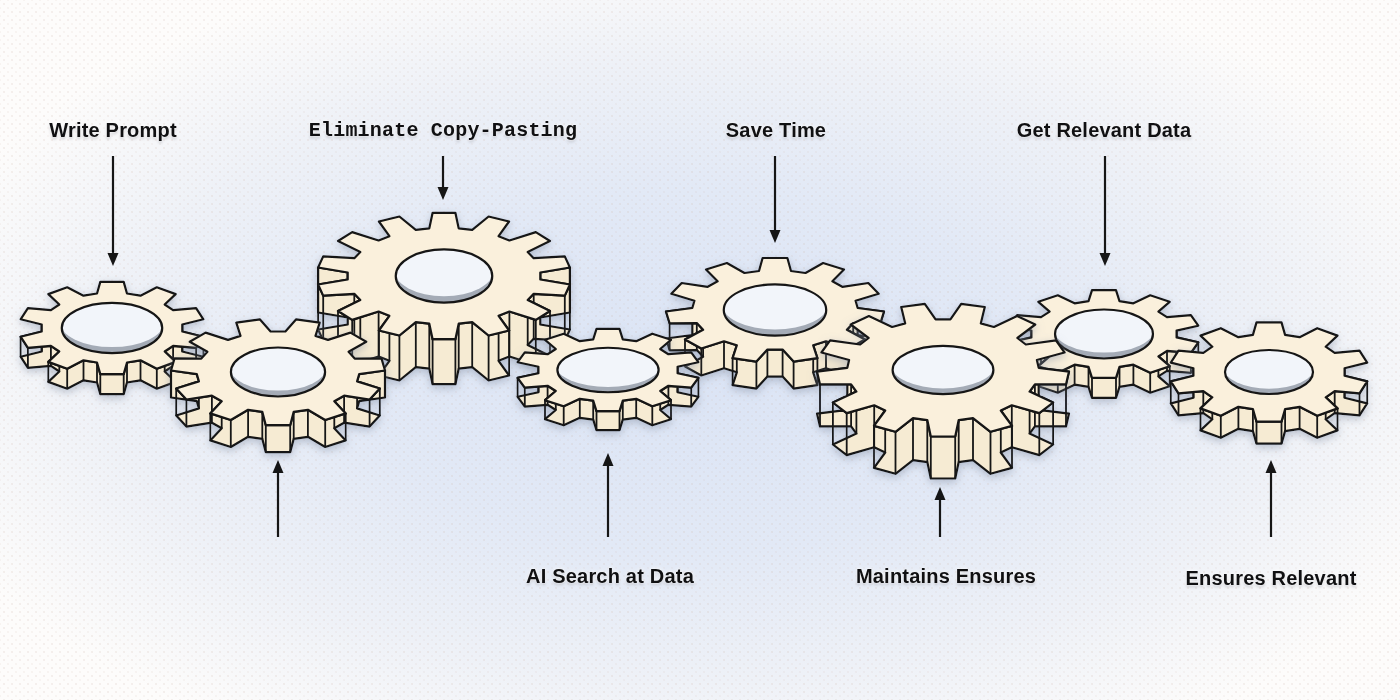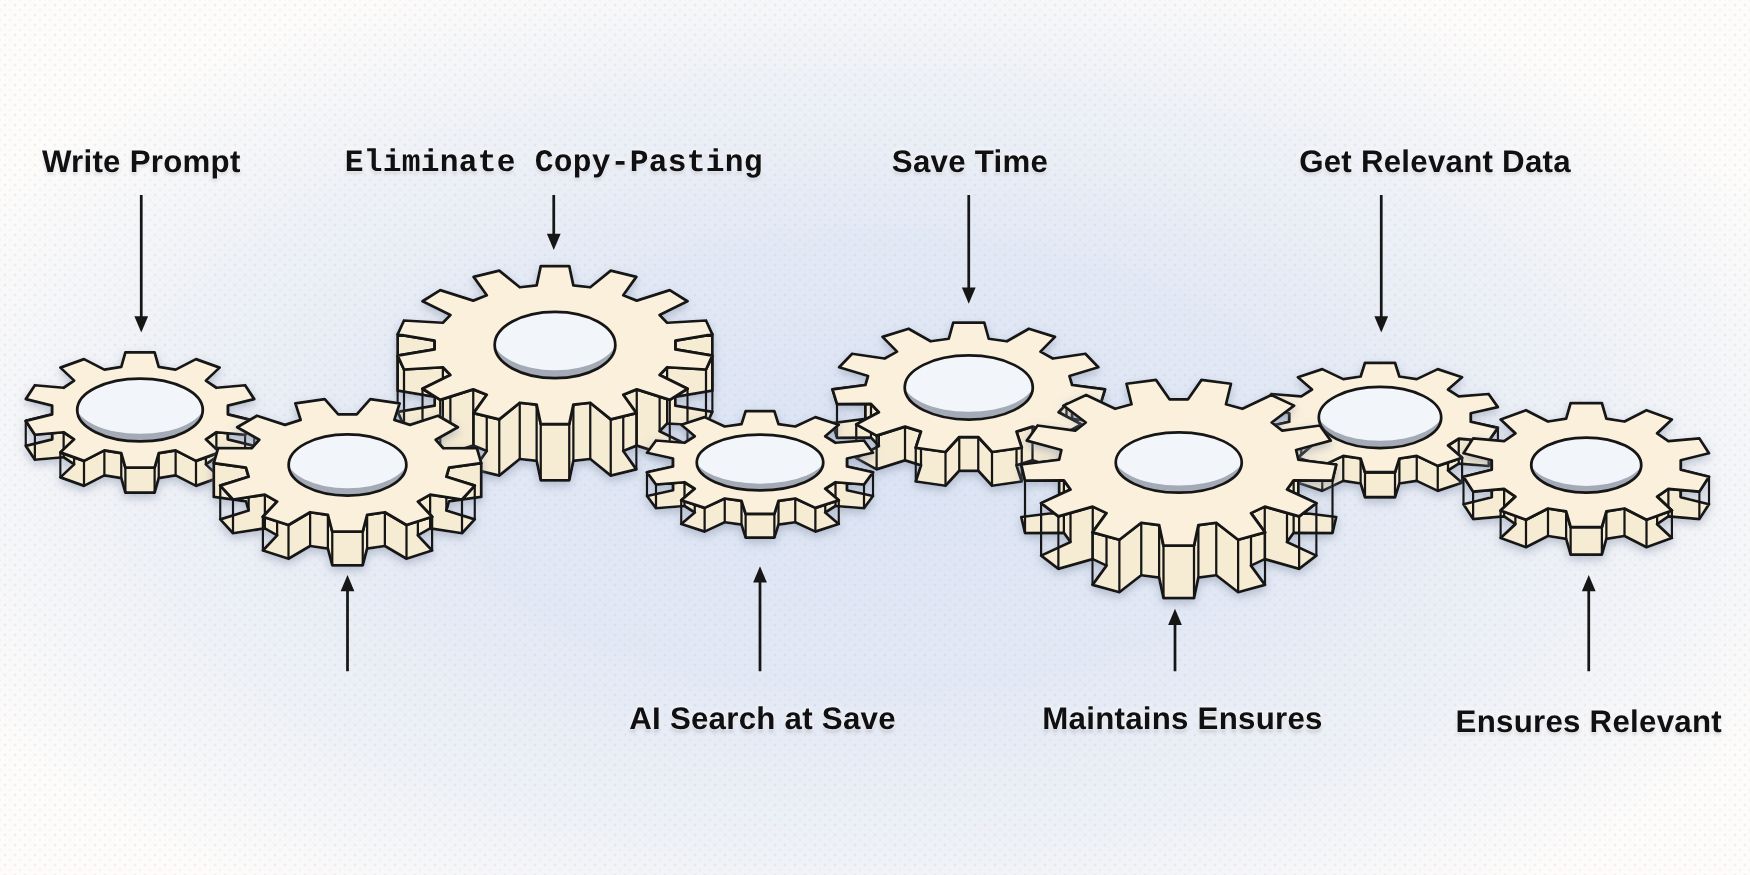--- a/index.html
+++ b/index.html
@@ -34,21 +34,21 @@
   #gear-canvas {
     position: absolute;
     left: 0; top: 0;
     width: 1400px;
     height: 700px;
   }
 
   .gear-label {
     position: absolute;
     transform: translate(-50%, -50%);
-    font-size: 25px;
+    font-size: 20px;
     font-weight: 600;
     letter-spacing: 0.2px;
     color: var(--label-color, #101012);
     white-space: nowrap;
     text-shadow:
       0 0 5px rgba(255,255,255,0.95),
       0 0 2px rgba(255,255,255,0.9),
       0 2px 3px rgba(50,50,70,0.28);
   }
 </style>
@@ -361,18 +361,18 @@
         </g>
         <g>
           <line x1="1271" y1="537" x2="1271" y2="471" stroke="#161616" stroke-width="2.2"></line>
           <polygon points="1271,460 1265.5,473 1276.5,473" fill="#161616"></polygon>
         </g>
       </g>
     </svg>
 
   <div class="gear-label" style="left: 113px; top: 130px;">Write Prompt</div>
   <div class="gear-label" style="left: 443px; top: 130px; font-family: Liberation Mono, monospace;">Eliminate Copy-Pasting</div>
-  <div class="gear-label" style="left: 610px; top: 576px;">AI Search at Save</div>
+  <div class="gear-label" style="left: 610px; top: 576px;">AI Search at Data</div>
   <div class="gear-label" style="left: 776px; top: 130px;">Save Time</div>
   <div class="gear-label" style="left: 946px; top: 576px;">Maintains Ensures</div>
-  <div class="gear-label" style="left: 1104px; top: 130px; margin-left: 44px;">Get Relevant Data</div>
+  <div class="gear-label" style="left: 1104px; top: 130px;">Get Relevant Data</div>
   <div class="gear-label" style="left: 1271px; top: 578px;">Ensures Relevant</div>
 </div>
 
 </body></html>

